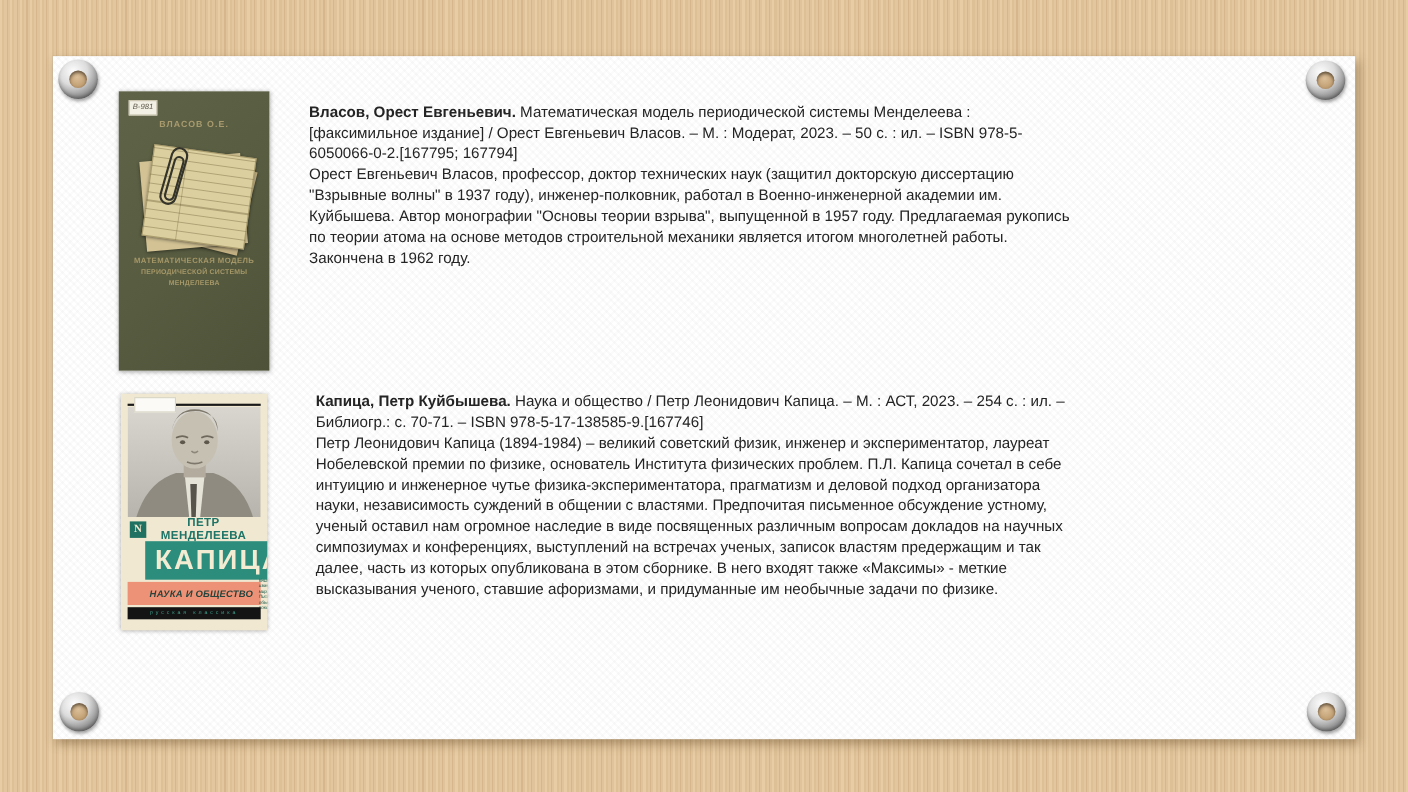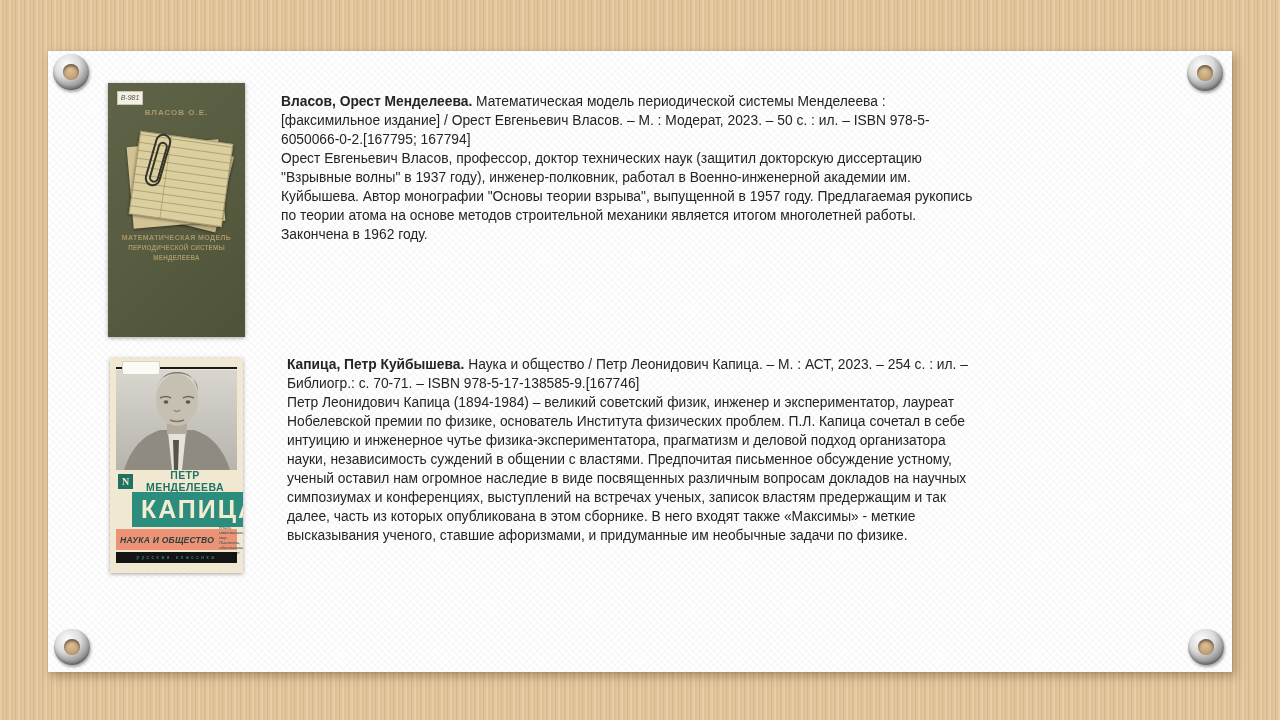--- a/index.html
+++ b/index.html
@@ -116,21 +116,21 @@
   }
   .b2-surname {
     color:#f3ecd2; font-weight:bold; font-size:25px; letter-spacing:2px;
     font-family:"Liberation Sans", sans-serif;
   }
   .b2-subband {
     position:absolute; left:6px; top:171px; width:121px; height:21px;
     background:#ee9277; display:flex; align-items:center;
   }
   .b2-subtitle {
-    flex:0 0 auto; padding-left:4px; color:#27433c; font-weight:bold; font-style:italic;
+    flex:0 0 auto; padding-left:20px; color:#27433c; font-weight:bold; font-style:italic;
     font-size:8.6px; letter-spacing:0.2px;text-align:right;
   }
   .b2-tagline {
     flex:1; padding:0 3px 0 5px; color:#14564a; font-size:4.2px; line-height:5px;
     font-style:italic;
   }
   .b2-seriesband {
     position:absolute; left:6px; top:194px; width:121px; height:11px;
     background:#141414; color:#3fa28e; font-size:4.8px; letter-spacing:2.6px;
     text-align:center; line-height:11px; text-transform:lowercase;
@@ -160,21 +160,21 @@
     <div class="paper p2"></div>
     <div class="paper p1"></div>
     <div class="paperclip"></div>
     <div class="book1-title">
       <div class="t1">МАТЕМАТИЧЕСКАЯ МОДЕЛЬ</div>
       <div class="t2">ПЕРИОДИЧЕСКОЙ СИСТЕМЫ МЕНДЕЛЕЕВА</div>
     </div>
   </div>
 
   <div class="text-block tb1">
-    <p class="bib"><b>Власов, Орест Менделеева.</b><span> Математическая модель периодической системы Менделеева : [факсимильное издание] / Орест Евгеньевич Власов. – М. : Модерат, 2023. – 50 с. : ил. – ISBN 978-5-6050066-0-2.[167795; 167794]</span></p>
+    <p class="bib"><b>Власов, Орест Евгеньевич.</b><span> Математическая модель периодической системы Менделеева : [факсимильное издание] / Орест Евгеньевич Власов. – М. : Модерат, 2023. – 50 с. : ил. – ISBN 978-5-6050066-0-2.[167795; 167794]</span></p>
     <p class="desc">Орест Евгеньевич Власов, профессор, доктор технических наук (защитил докторскую диссертацию "Взрывные волны" в 1937 году), инженер-полковник, работал в Военно-инженерной академии им. Куйбышева. Автор монографии "Основы теории взрыва", выпущенной в 1957 году. Предлагаемая рукопись по теории атома на основе методов строительной механики является итогом многолетней работы. Закончена в 1962 году.</p>
   </div>
 
   <div class="book2">
     <div class="b2-topline"></div>
     <div class="b2-photo">
       <svg width="121" height="100" viewBox="0 0 121 100" xmlns="http://www.w3.org/2000/svg">
         <defs>
           <linearGradient id="pbg" x1="0" y1="0" x2="0" y2="1">
             <stop offset="0" stop-color="#d8d6cf"></stop>

